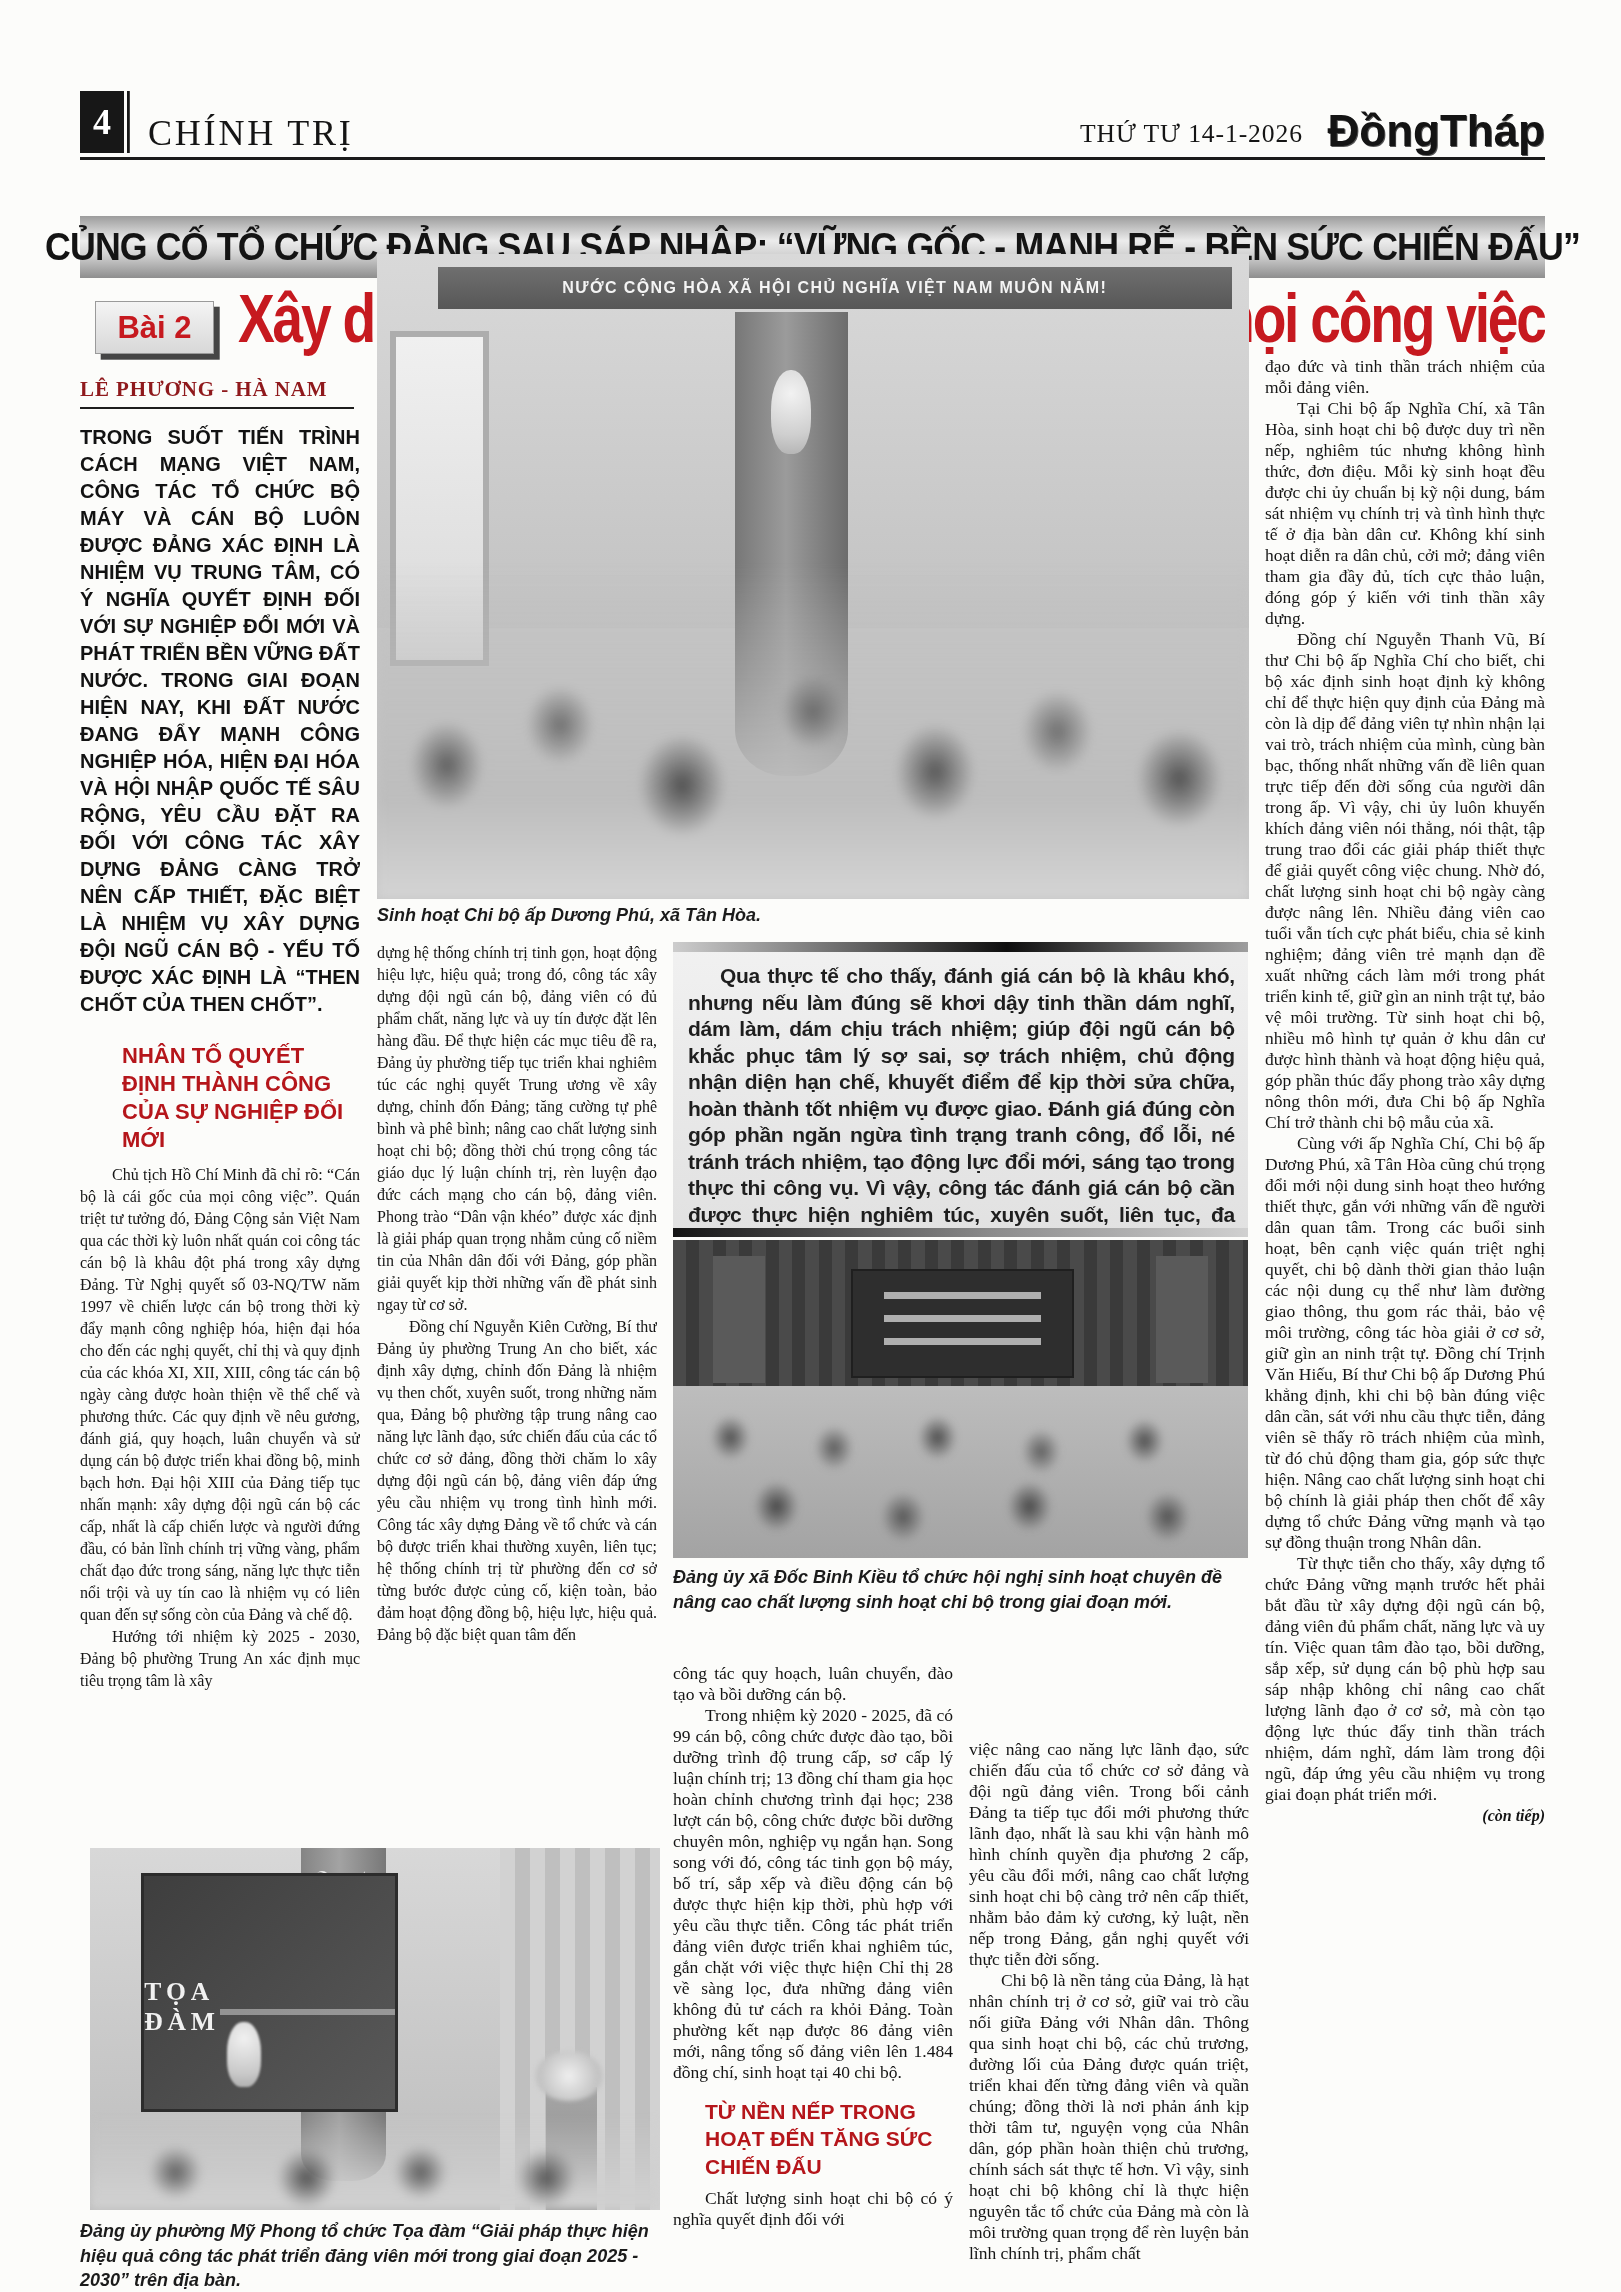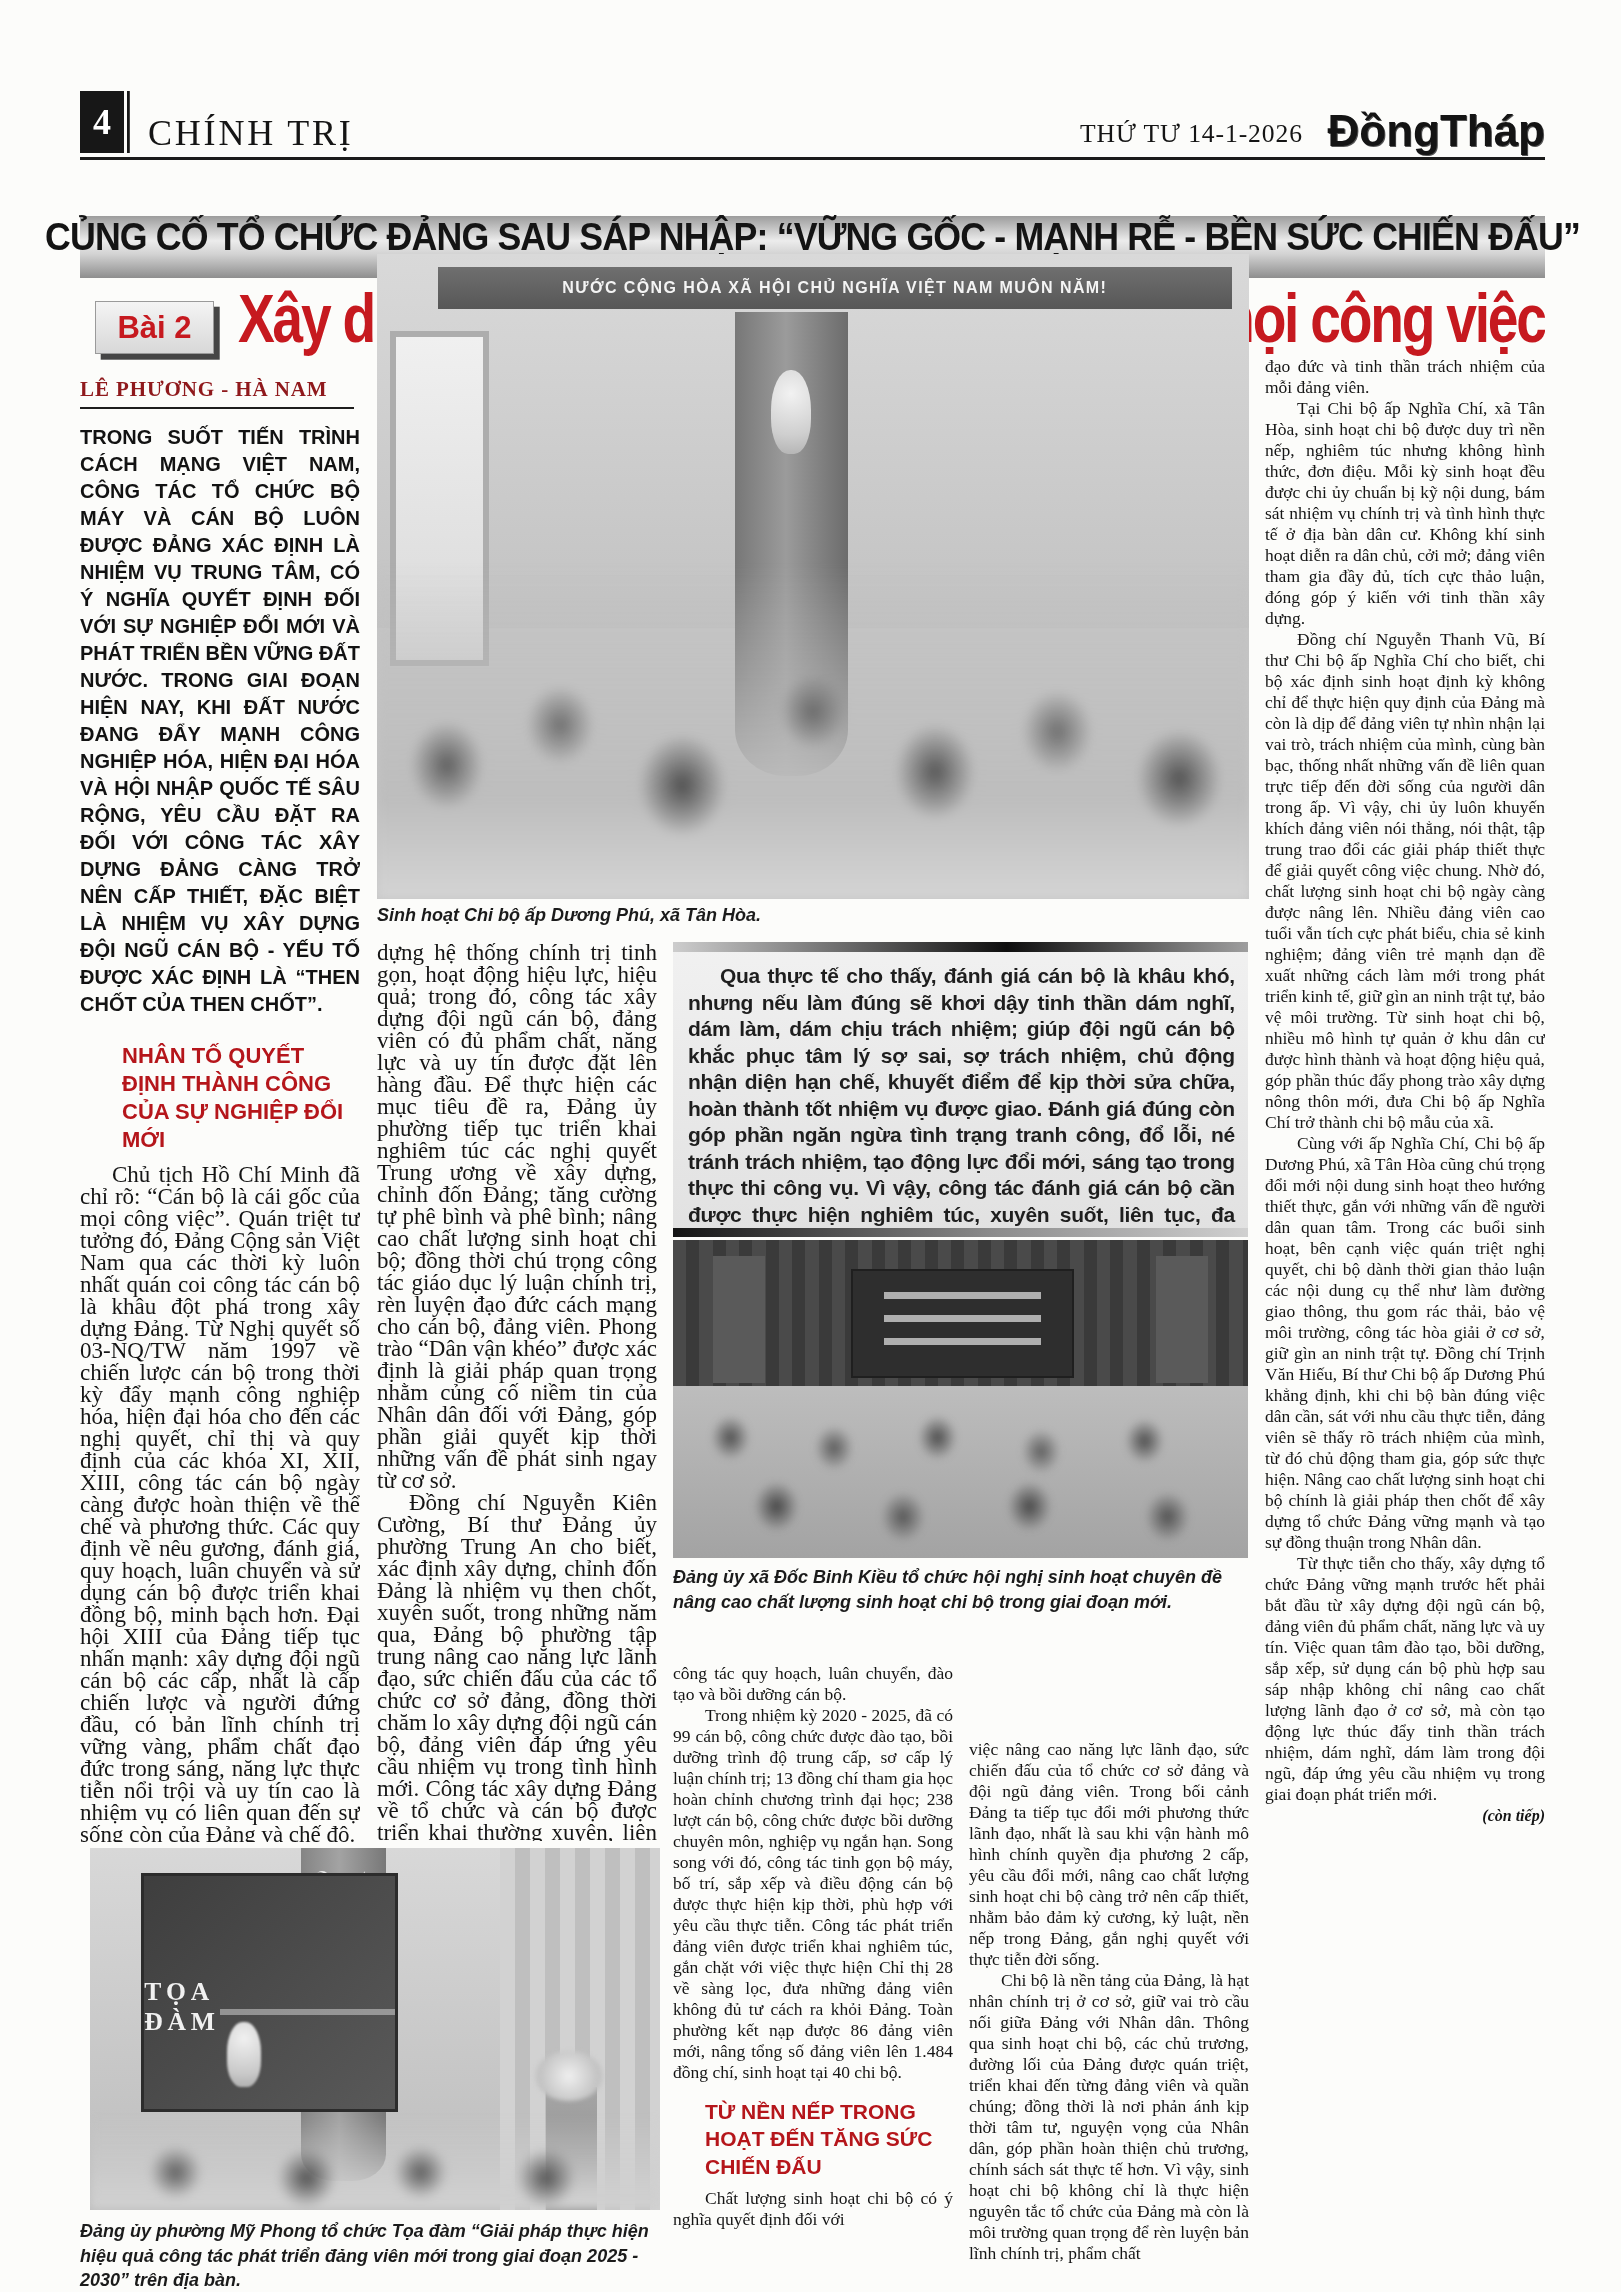--- a/index.html
+++ b/index.html
@@ -24,36 +24,36 @@
   .section-title{align-self:flex-end;margin-left:21px;font:400 36px "Liberation Serif",serif;letter-spacing:2.8px;line-height:1;padding-bottom:1.9px;}
   .mast-right{display:flex;align-items:flex-end;gap:24.6px;}
   .mast-date{font:400 25.6px "Liberation Serif",serif;letter-spacing:0.9px;padding-bottom:3.8px;white-space:nowrap;}
   .brand{font:700 44px "Liberation Sans",sans-serif;letter-spacing:0px;color:#141414;line-height:1;
     text-shadow:0.9px 0.9px 0 #555;}
   .mast-rule{left:80px;top:157px;width:1465px;height:2.8px;background:#1a1a1a;}
 
   
   .banner{left:80px;top:216px;width:1465px;height:62px;
     background:linear-gradient(180deg,#9c9c9c 0%,#ececec 40%,#d2d2d2 62%,#8e8e8e 100%);
-    display:flex;justify-content:center;}
+    display:flex;align-items:center;justify-content:center;}
   .banner-text{font:700 38px "Liberation Sans",sans-serif;letter-spacing:-0.9px;color:#141414;
     transform:scaleX(.94);white-space:nowrap;}
 
   
   .kicker{left:95px;top:301px;width:117px;height:51px;
     background:linear-gradient(#f4f4f4,#d8d8d8);border:0.9px solid #9a9a9a;
     box-shadow:5.7px 5.7px 0 #454545;display:flex;align-items:center;justify-content:center;
     font:700 31px "Liberation Sans",sans-serif;color:var(--accent-red);}
   .headline{left:238px;top:278px;width:1307px;height:81px;overflow:hidden;}
   .headline-inner{display:inline-block;white-space:nowrap;transform:scaleX(.80);transform-origin:left top;
     font:800 69px/81px "Liberation Sans",sans-serif;letter-spacing:-2.8px;color:var(--accent-red);}
 
   
   .col{position:absolute;width:280px;overflow:hidden;text-align:justify;}
-  .body p{margin:0;text-indent:32px;font-size:23px;line-height:22px;}
+  .body p{margin:0;text-indent:32px;font-size:16px;line-height:22px;}
   .body p.noindent{text-indent:0;}
   .small p{font-size:17.5px;line-height:21px;}
   .byline{display:inline-block;font:700 21px "Liberation Serif",serif;color:var(--byline-red);
     letter-spacing:0.9px;border-bottom:2.8px solid #1d1d1d;padding:0 26.5px 4.7px 0;text-indent:0;}
   .lede{margin-top:15px;font:700 20px/27px "Liberation Sans",sans-serif;color:#121212;text-align:justify;}
   .subhead{font:700 22px/28px "Liberation Sans",sans-serif;color:var(--subhead-red);text-align:left;text-indent:0;}
   .subhead.c1{margin:24.6px 0 9.5px;padding-left:42px;}
   .subhead.c3{margin:15px 0 7.6px;padding-left:32px;font-size:21px;line-height:27.4px;}
   .ending{text-indent:0;text-align:right;font-style:italic;font-weight:700;margin-top:1.9px;}
 

